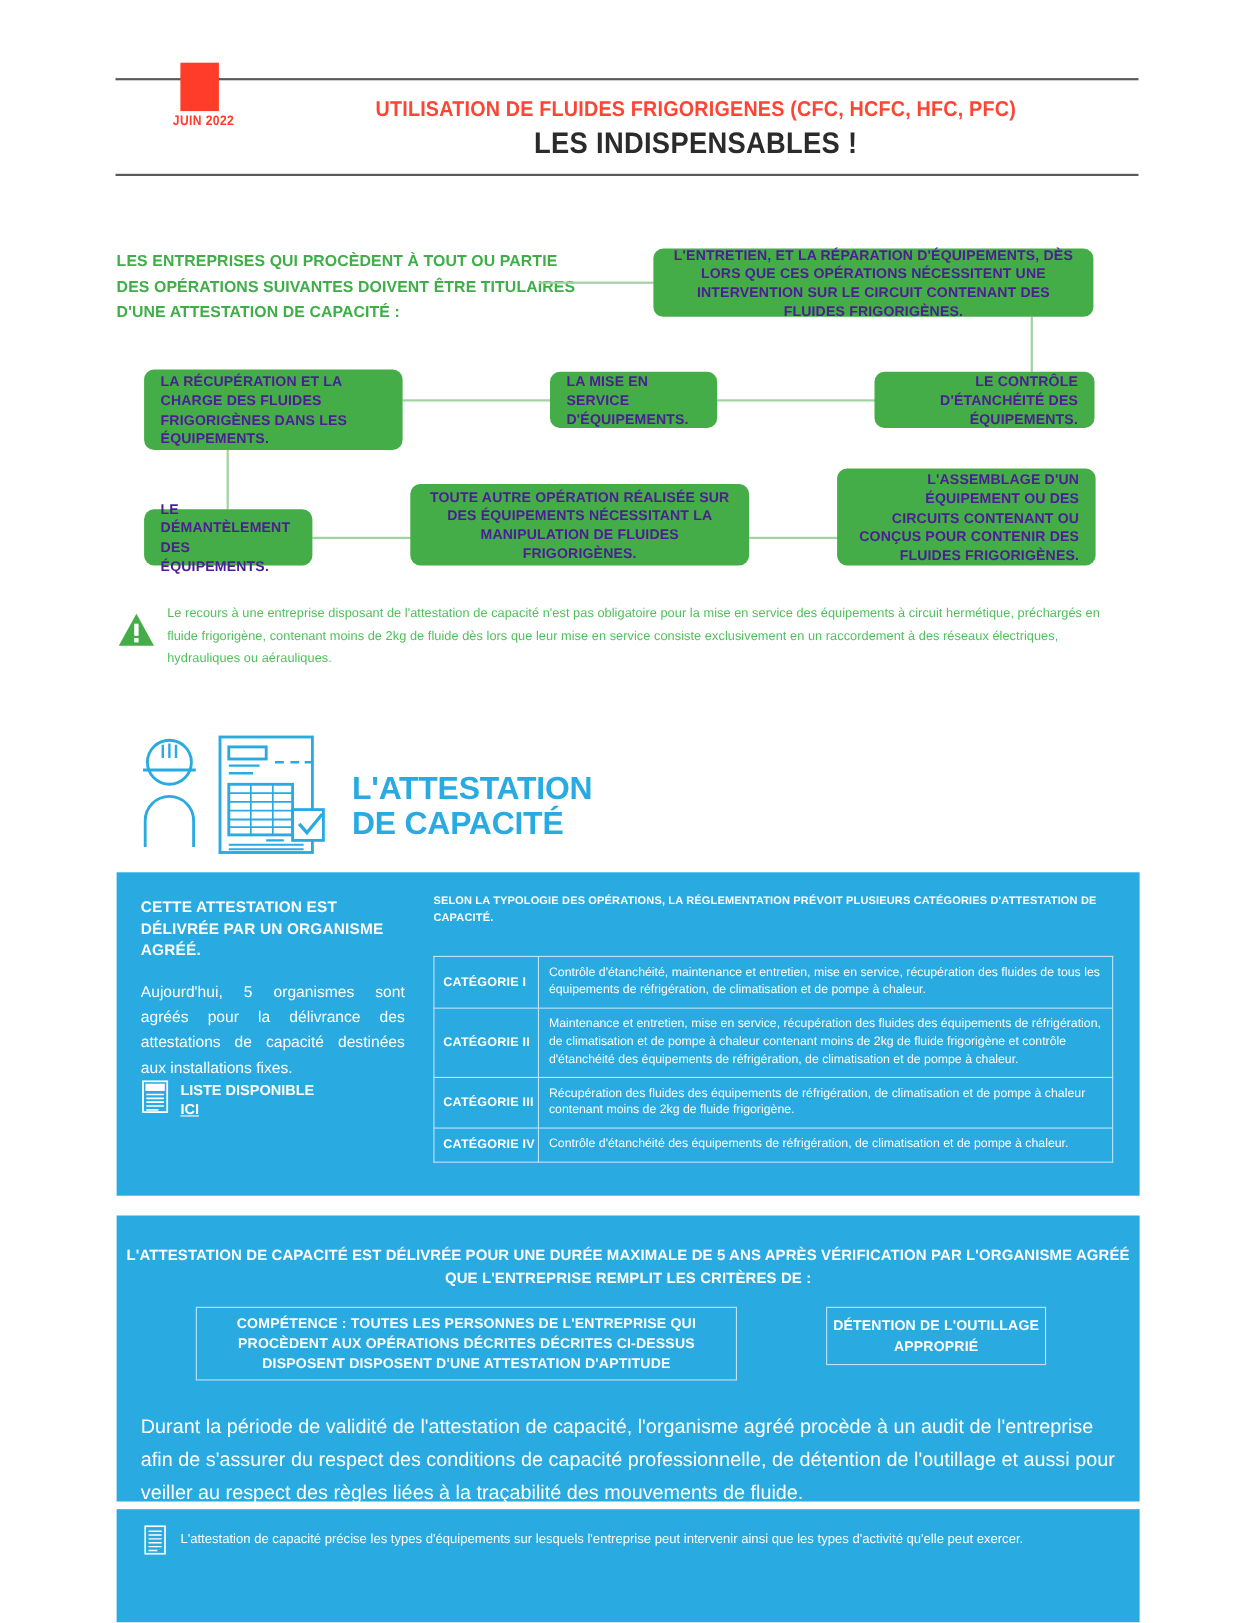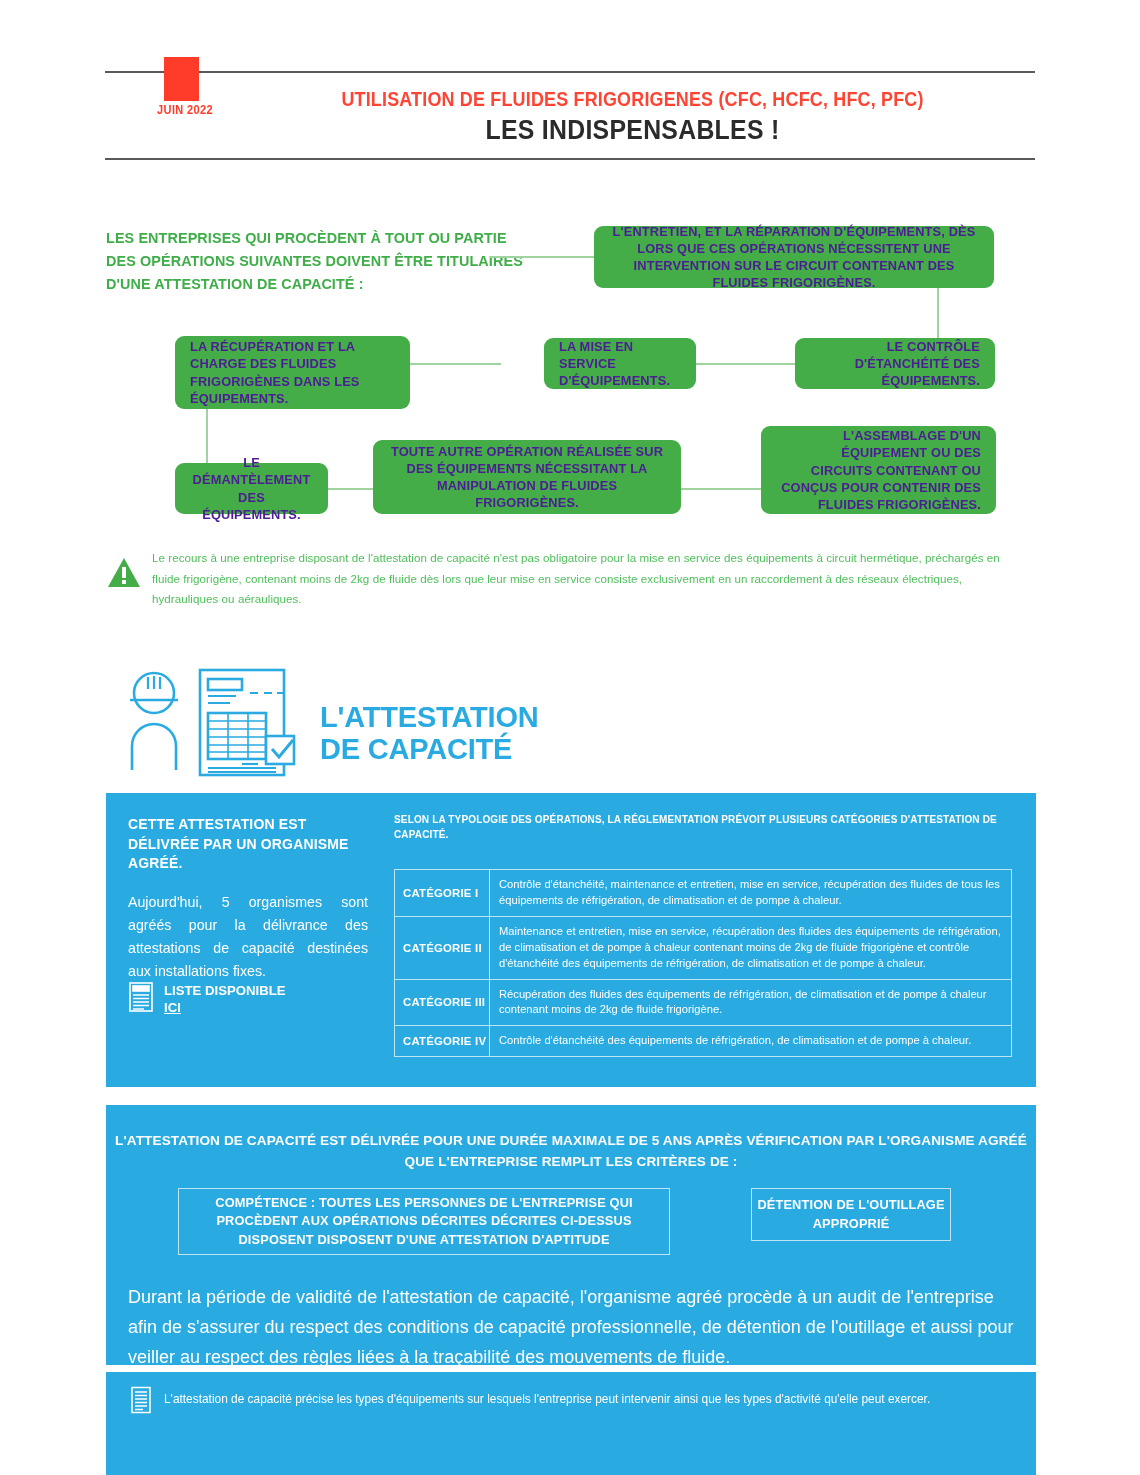--- a/index.html
+++ b/index.html
@@ -48,28 +48,28 @@
     color:#3FAE49; font-size:14.4px; font-weight:700; line-height:1.58;
     letter-spacing:.1px;
   }
   .fbox {
     position:absolute; background:#44AD48; border-radius:9px; color:#4c1d95;
     font-weight:700; font-size:12.8px; line-height:1.33; letter-spacing:.15px;
     display:flex; align-items:center; padding:11px 15px;
   }
   .fbox.center { justify-content:center; text-align:center; }
   .fbox.right  { justify-content:flex-end; text-align:right; }
-  .fbox.left   { justify-content:flex-start; text-align:left;margin-left:44px; }
+  .fbox.left   { justify-content:flex-start; text-align:left; }
 
   
   #box-entretien    { left:594px; top:51px;  width:400px; height:62px; }
   #box-recuperation { left:131px; top:161px; width:235px; height:73px; }
   #box-miseservice  { left:500px; top:163px; width:152px; height:51px; }
   #box-controle     { left:795px; top:163px; width:200px; height:51px; }
-  #box-demantelement{ left:131px; top:288px; width:153px; height:51px;text-align:center; }
+  #box-demantelement{ left:131px; top:288px; width:153px; height:51px; }
   #box-autreop      { left:373px; top:265px; width:308px; height:74px; }
   #box-assemblage   { left:761px; top:251px; width:235px; height:88px; }
 
   .conn { position:absolute; background:#9FD4A0; }
   .conn.h { height:1.6px; }
   .conn.v { width:1.6px; }
 
   
   .note { position:absolute; left:0; top:548px; width:1140px; height:80px; }
   .note-ico { position:absolute; left:106px; top:7px; width:36px; height:36px; }

